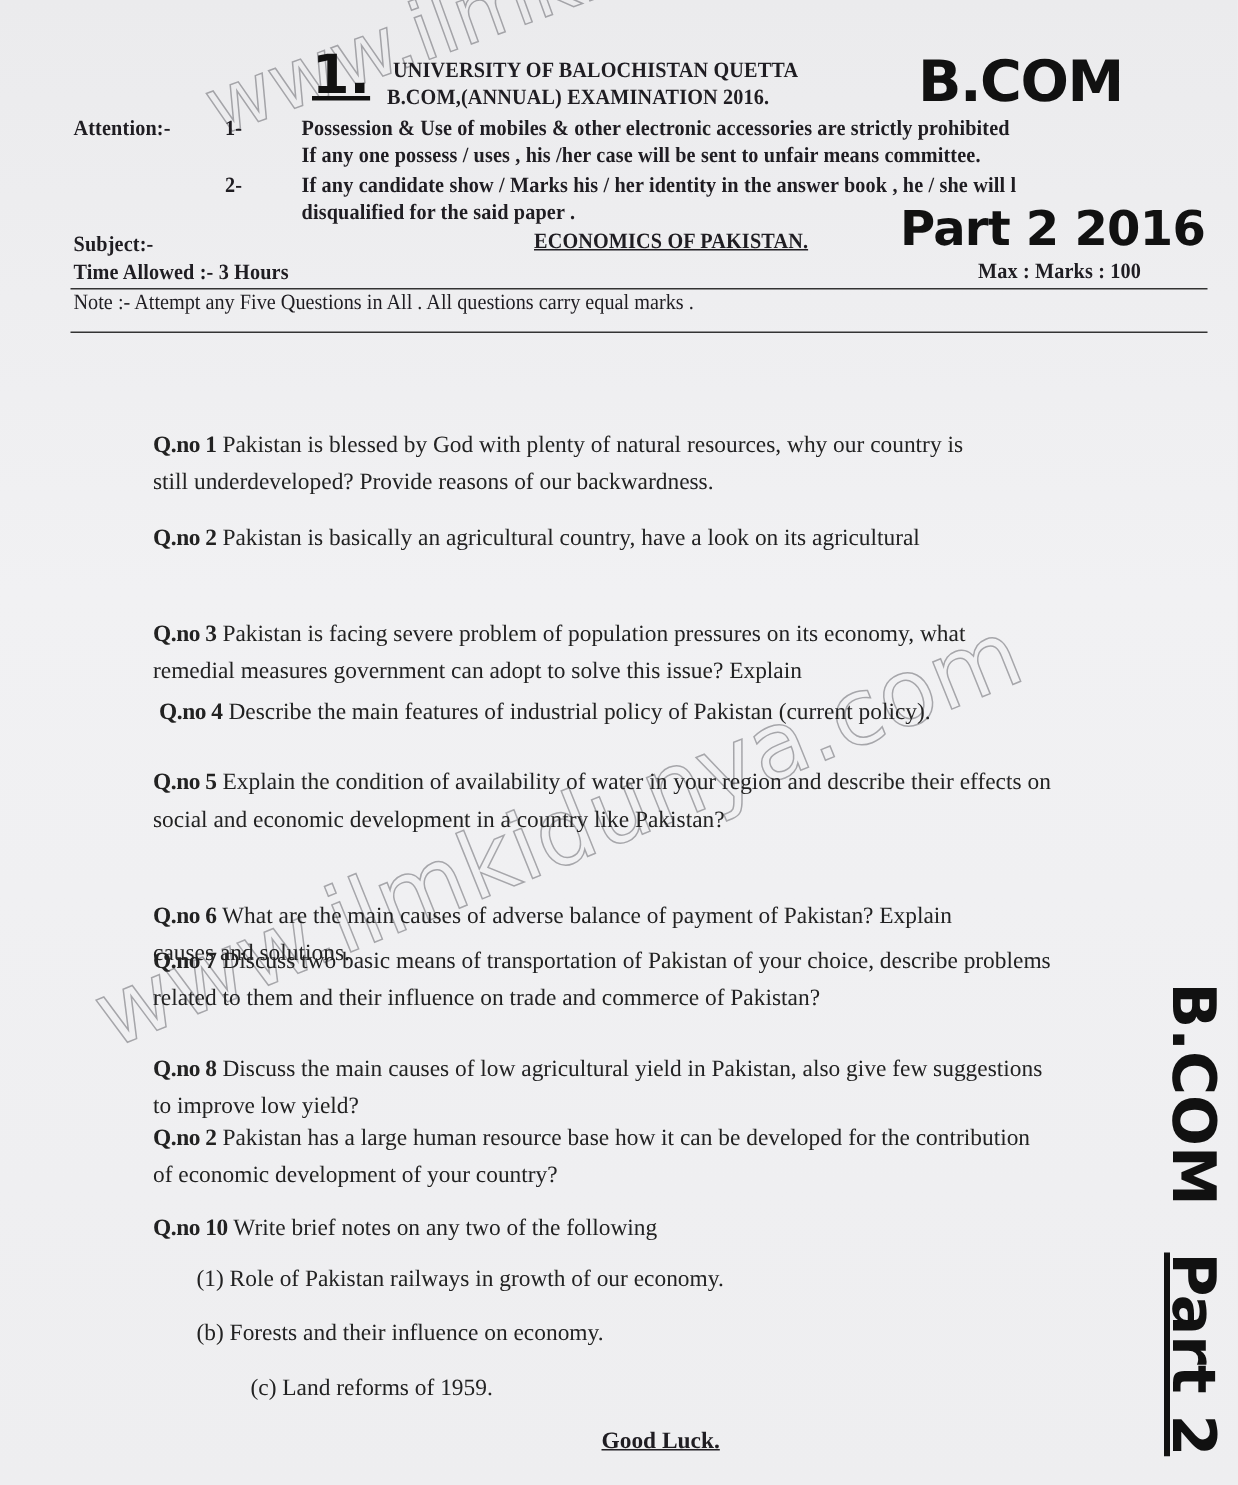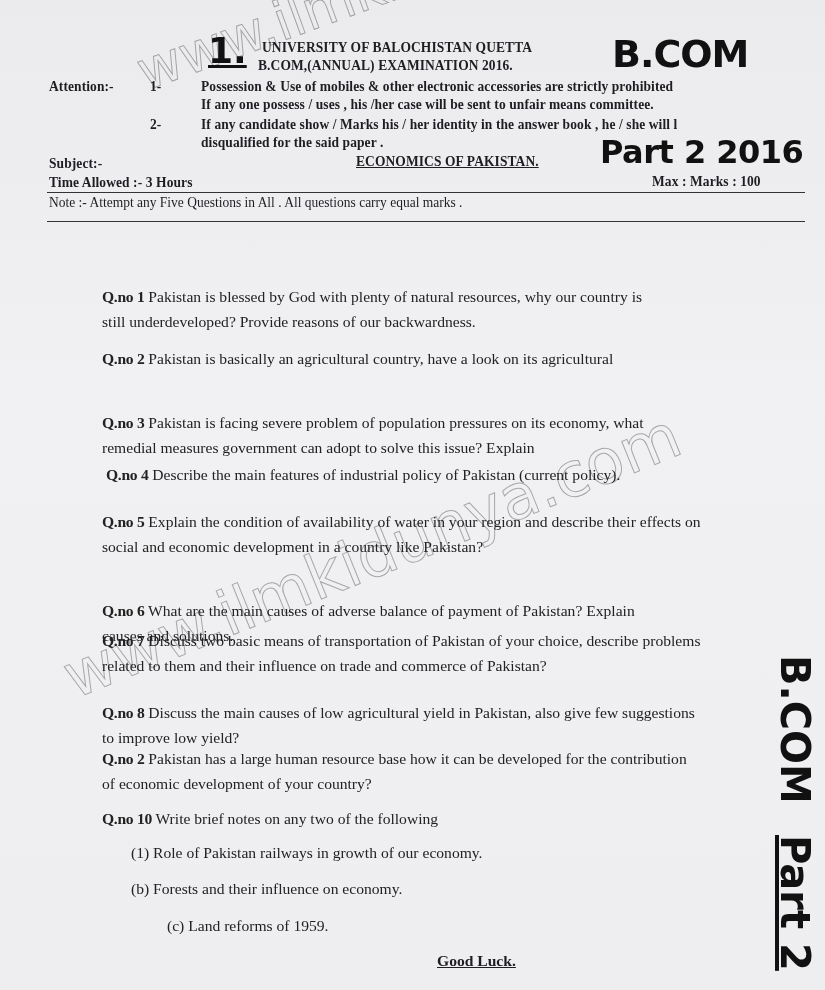--- a/index.html
+++ b/index.html
@@ -88,17 +88,17 @@
     <span>of economic development of your country?</span>
   </div>
   <div class="q" style="top:806px;">
     <span class="num">Q.no 10</span> <span>Write brief notes on any two of the following</span>
   </div>
 
   <div class="sub" style="top:844px;">(1) Role of Pakistan railways in growth of our economy.</div>
   <div class="sub" style="top:880px;">(b) Forests and their influence on economy.</div>
   <div class="sub" style="top:917px;margin-left:36px;">(c) Land reforms of 1959.</div>
 
-  <div class="abs underline" style="left:401px; top:952px; font-size:15.6px; font-weight:bold;margin-left:36px;">Good Luck.</div>
+  <div class="abs underline" style="left:401px; top:952px; font-size:15.6px; font-weight:bold;">Good Luck.</div>
 
   <div class="vert" style="left:818px; top:655px;">B.COM</div>
   <div class="vert" style="left:818px; top:835px; text-decoration: underline;">Part 2</div>
 </div>
 
 </body></html>

